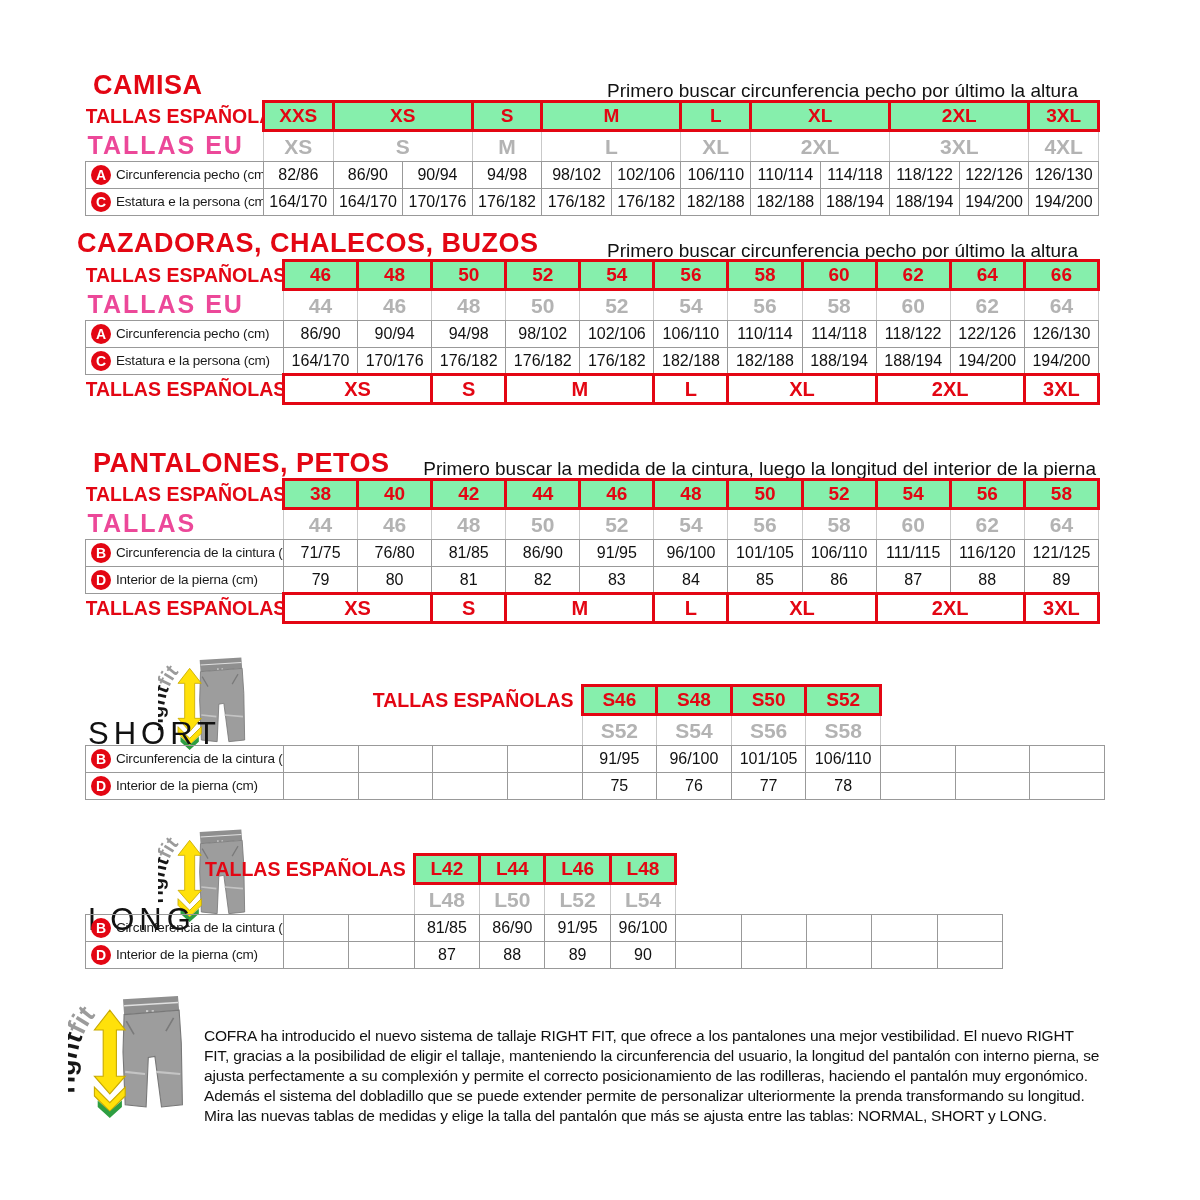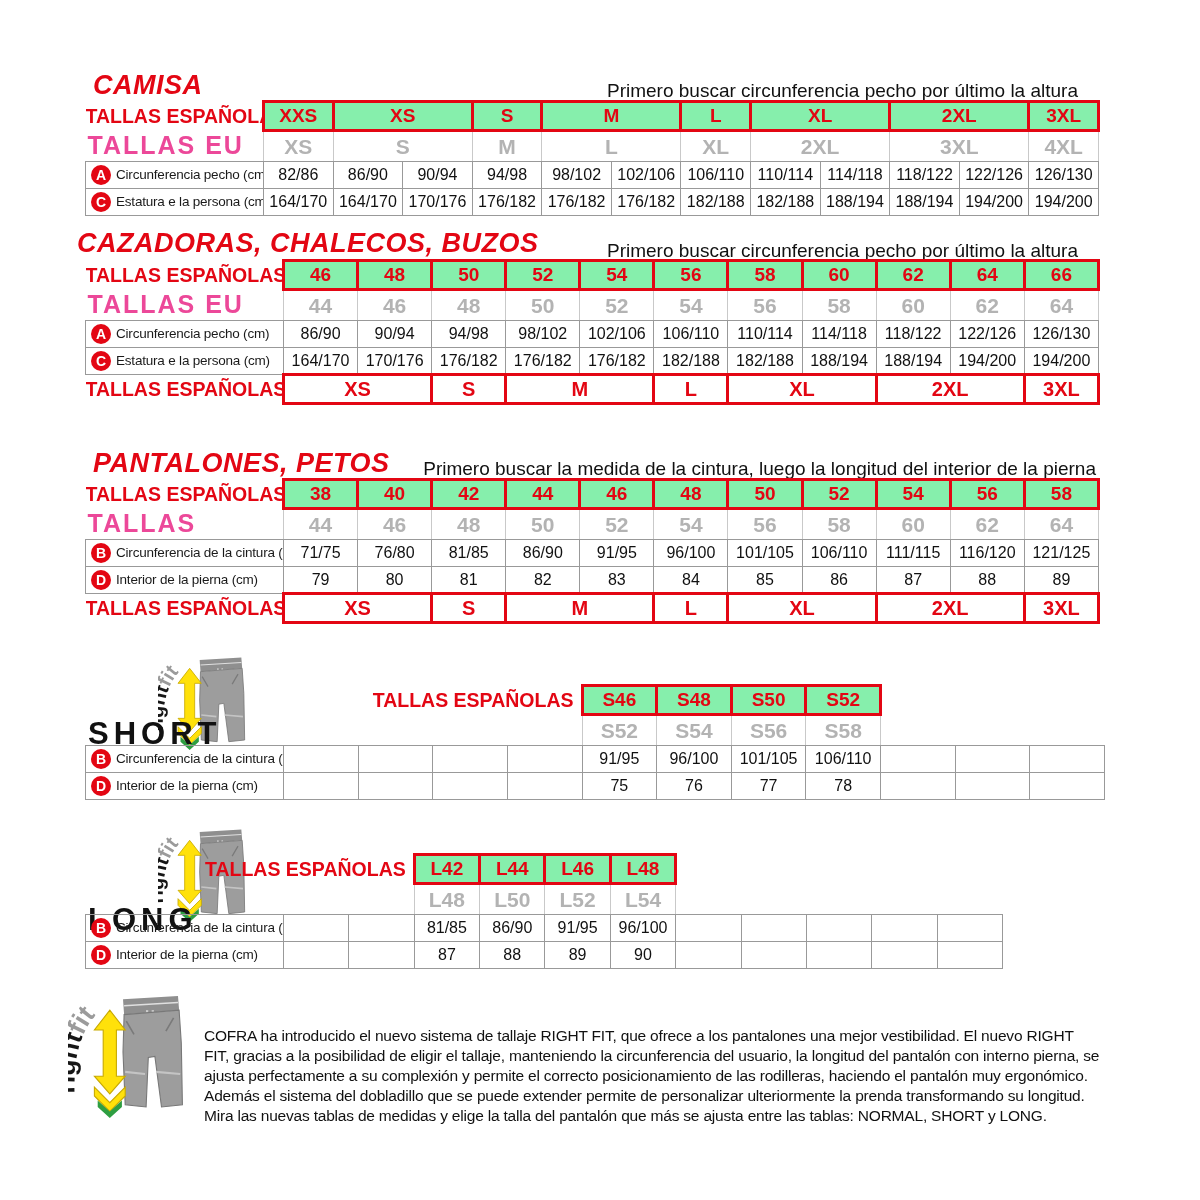--- a/index.html
+++ b/index.html
@@ -1,19 +1,19 @@
 <!DOCTYPE html>
 <html><head>
 <meta charset="utf-8">
 <style>
   html,body{margin:0;padding:0;background:#fff;}
   #page{position:relative;width:1200px;height:1200px;background:#ffffff;
         font-family:"Liberation Sans",sans-serif;color:#1a1a1a;overflow:hidden;}
 
-  .sec-title{position:absolute;color:#e30613;font-weight:bold;font-size:27px;letter-spacing:0.5px;white-space:nowrap;font-style:italic;}
+  .sec-title{position:absolute;color:#e30613;font-weight:bold;font-size:27px;letter-spacing:0.5px;white-space:nowrap;}
   .note{position:absolute;font-size:19px;color:#111;white-space:nowrap;}
 
   table{border-collapse:collapse;table-layout:fixed;position:absolute;background:transparent;}
   td{vertical-align:middle;text-align:center;padding:0;overflow:hidden;white-space:nowrap;}
 
   .c-label{width:198px;}
   .t-camisa .c-label{width:178px;}
 
   .hlabel{color:#e30613;font-weight:bold;font-size:19.5px;text-align:right;padding-right:7px;}
   .glabel{color:#ec4899;font-weight:bold;font-size:25px;letter-spacing:2px;text-align:left;padding-left:2px;}
@@ -23,21 +23,21 @@
   .rowlabel{border:1px solid #999;text-align:left;font-size:13.5px;letter-spacing:-0.2px;padding-left:3px;}
   .spacer{border:none;}
   .bottomred{border:3px solid #e30613;color:#e30613;font-weight:bold;font-size:20px;}
 
   .badge{display:inline-flex;align-items:center;justify-content:center;width:20px;height:20px;
          border-radius:50%;background:#e30613;color:#fff;font-weight:bold;font-size:14px;
          margin:0 5px 0 2px;vertical-align:middle;}
 
   tr.r-red{height:29px;} tr.r-gray{height:31px;} tr.r-val{height:27px;} tr.r-bottom{height:29px;}
 
-  .fitname{position:absolute;font-weight:bold;font-size:31px;letter-spacing:5px;color:#111;}
+  .fitname{position:absolute;font-weight:normal;font-size:31px;letter-spacing:5px;color:#111;}
   .rf-logo{position:absolute;}
 
   .rf-title{position:absolute;font-weight:bold;font-size:25px;letter-spacing:1.5px;color:#111;white-space:nowrap;}
   .rf-par{position:absolute;font-size:15.5px;line-height:20px;letter-spacing:-0.2px;color:#111;width:897px;text-align:left;}
   #hidden-defs{position:absolute;width:0;height:0;overflow:hidden;}
 </style>
 </head>
 <body>
 
 <svg id="hidden-defs" aria-hidden="true">

